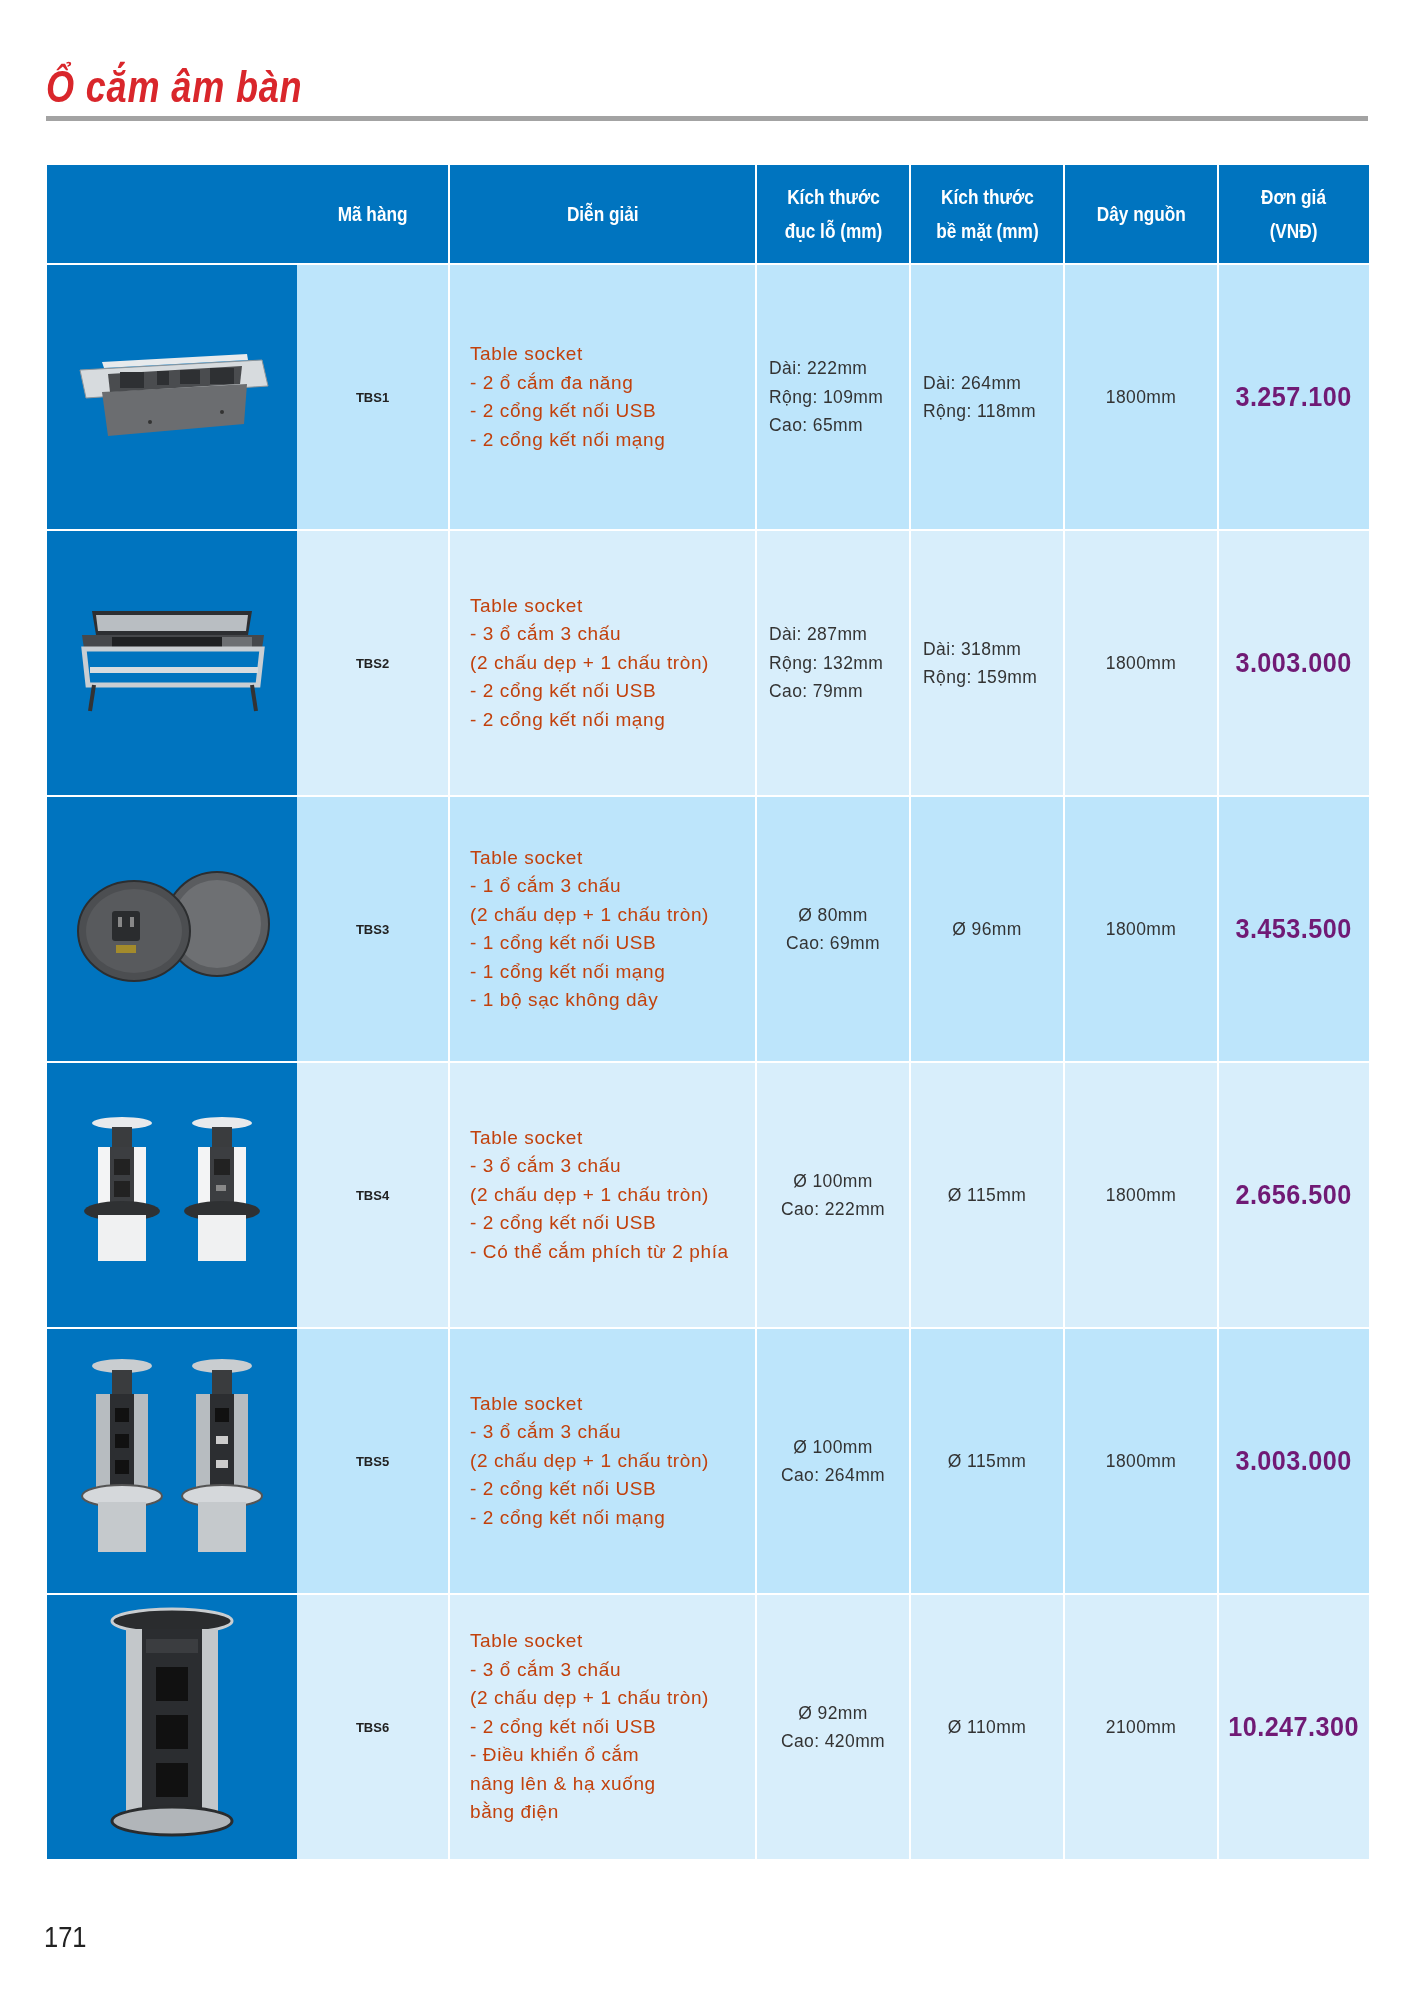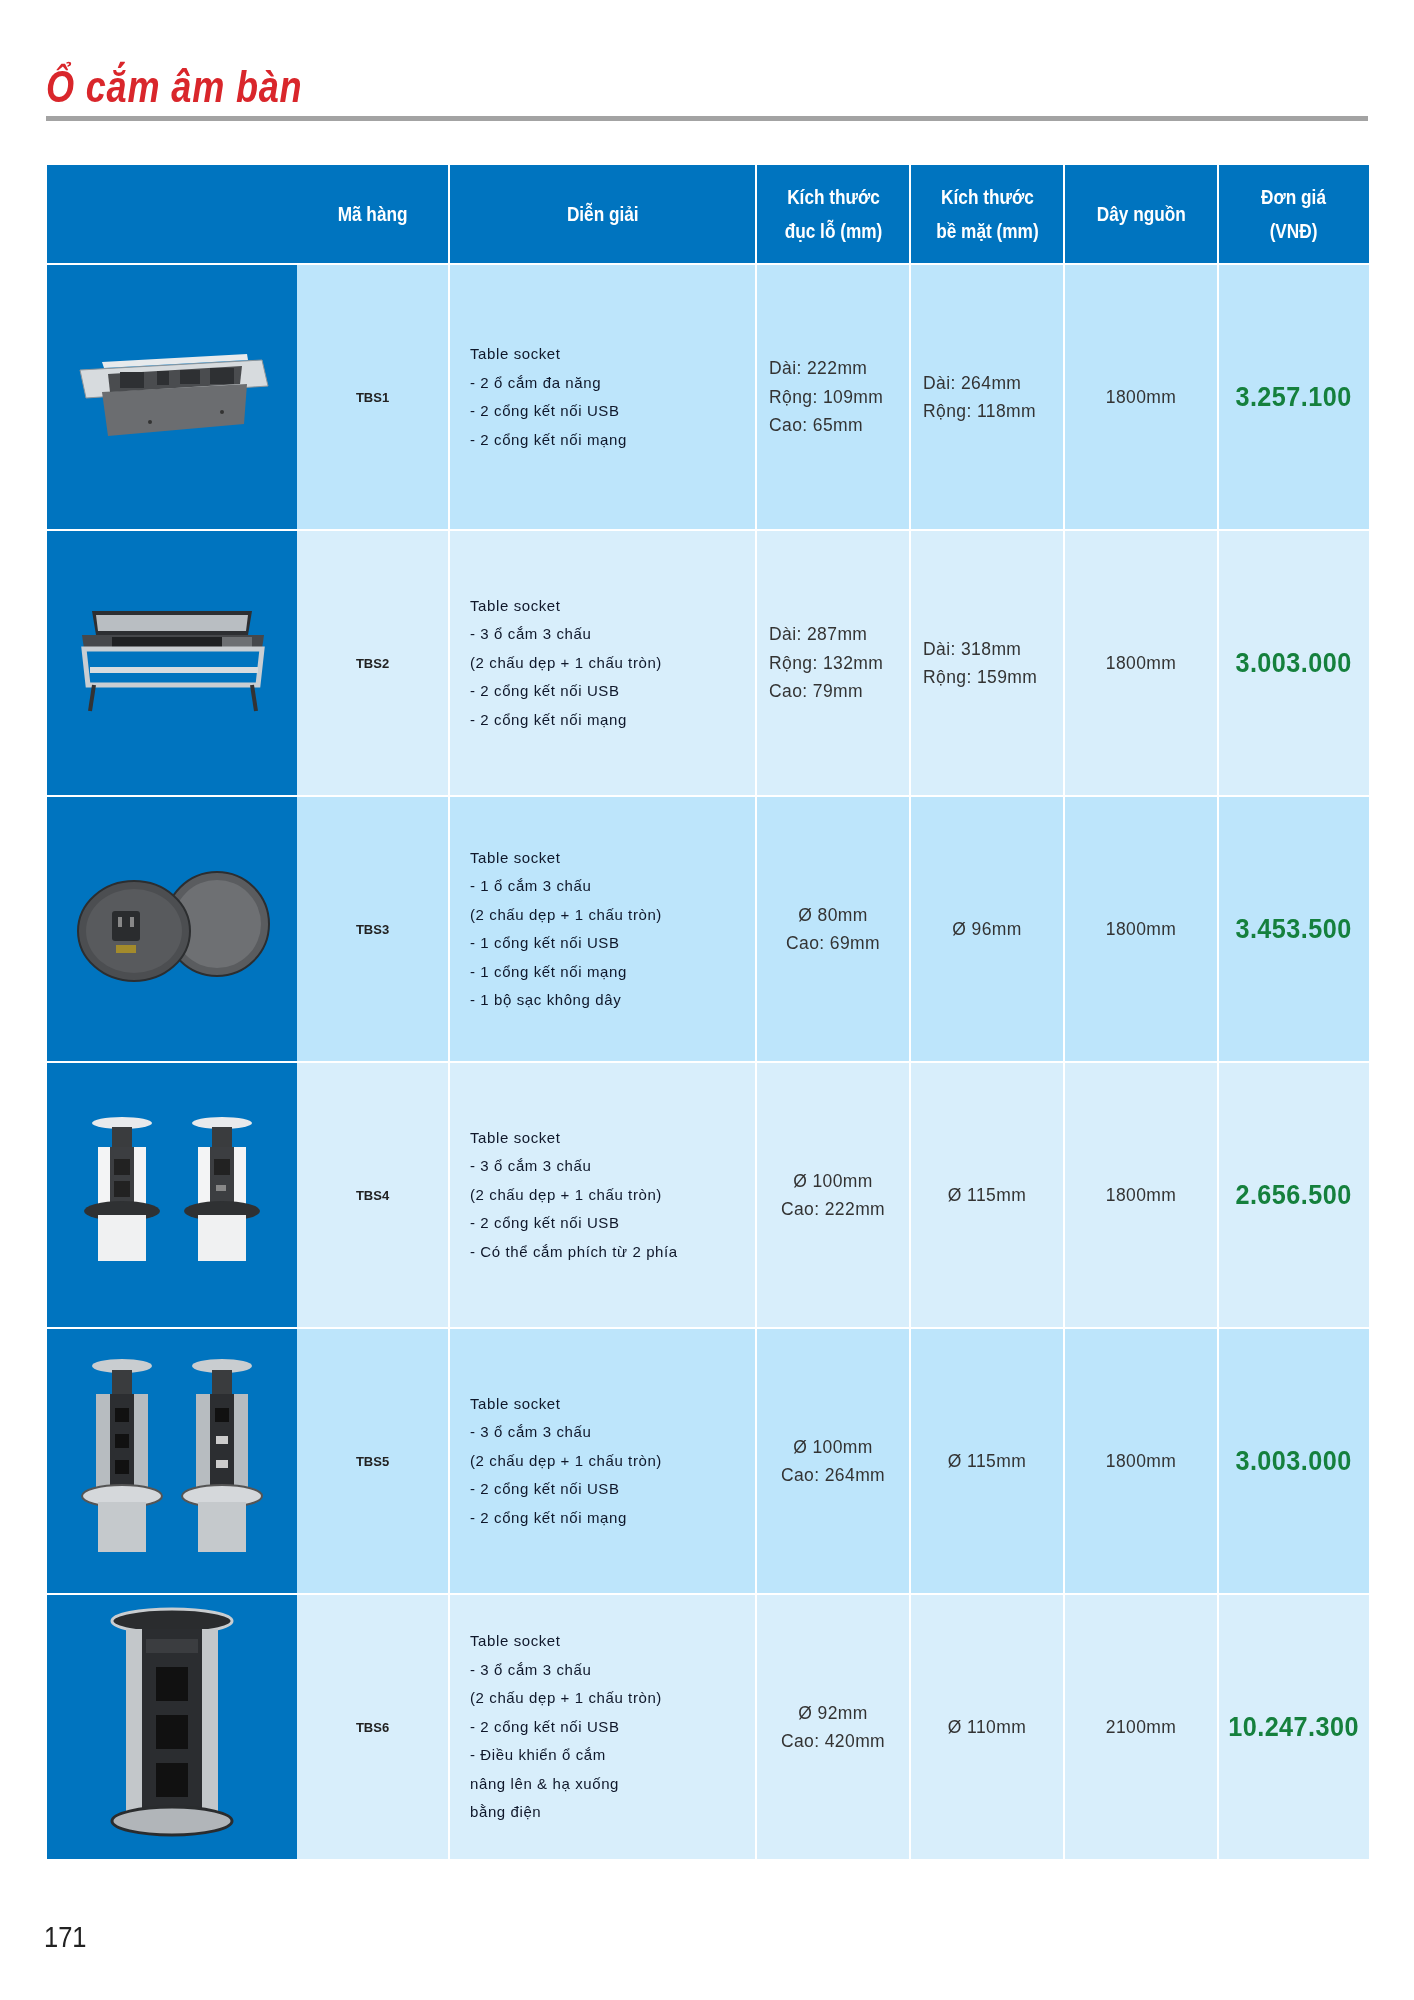--- a/index.html
+++ b/index.html
@@ -24,25 +24,25 @@
     .head { height: 98px; background: #0074bf; }
     .head .cell { color: #ffffff; font-weight: bold; font-size: 21px; line-height: 34px;
                   font-family: "Liberation Sans", sans-serif; transform-origin: center; }
     .head .cell span { display: inline-block; transform: scaleX(0.82); }
     .head .c-img { background: #0074bf; }
     .body-row { height: 266px; border-top: 2px solid #ffffff; box-sizing: border-box; }
     .body-row.odd { background: #bde5fb; }
     .body-row.even { background: #d8eefb; }
     .body-row .c-img { background: #0074bf; align-self: stretch; }
     .code { font-weight: bold; font-size: 13px; color: #222; }
-    .desc-lines div { font-size: 15px; line-height: 28.5px; color: #0f172a; letter-spacing: 0.6px; }
+    .desc-lines div { font-size: 19px; line-height: 28.5px; color: #c2410c; letter-spacing: 0.6px; }
     .dims div { font-size: 17.5px; line-height: 28.5px; color: #333; letter-spacing: 0.4px; }
     .c-hole.left-align, .c-surf.left-align { justify-content: flex-start; text-align: left; padding-left: 12px; }
     .cord { font-size: 17.5px; color: #333; letter-spacing: 0.4px; }
-    .price { font-weight: bold; font-size: 28px; color: #15803d; letter-spacing: 0.5px; }
+    .price { font-weight: bold; font-size: 28px; color: #701a75; letter-spacing: 0.5px; }
     .price span { display: inline-block; transform: scaleX(0.9); }
     .page-num { position: absolute; left: 44px; top: 1920px; font-size: 30px; color: #222;
                 transform: scaleX(0.85); transform-origin: left center; }
     svg { display: block; }
   </style>
 </head>
 <body>
 
 <div class="title">Ổ cắm âm bàn</div>
 <div class="title-rule"></div>

